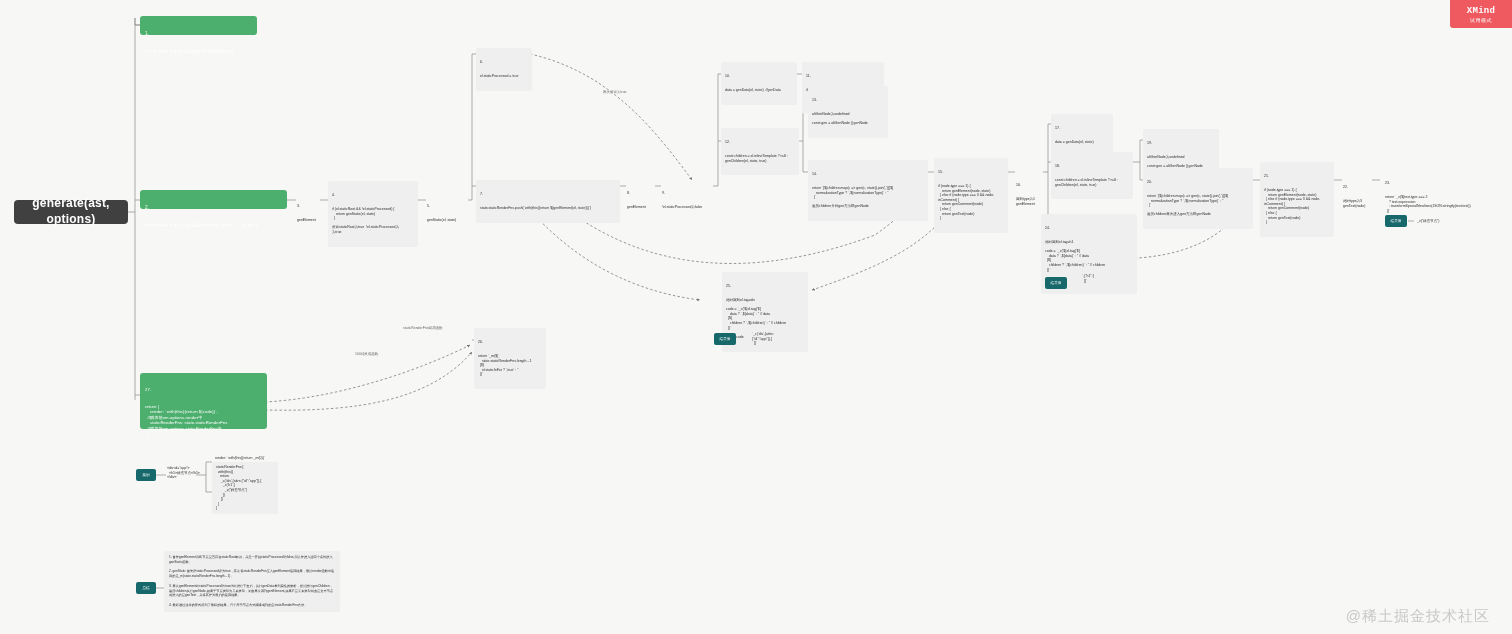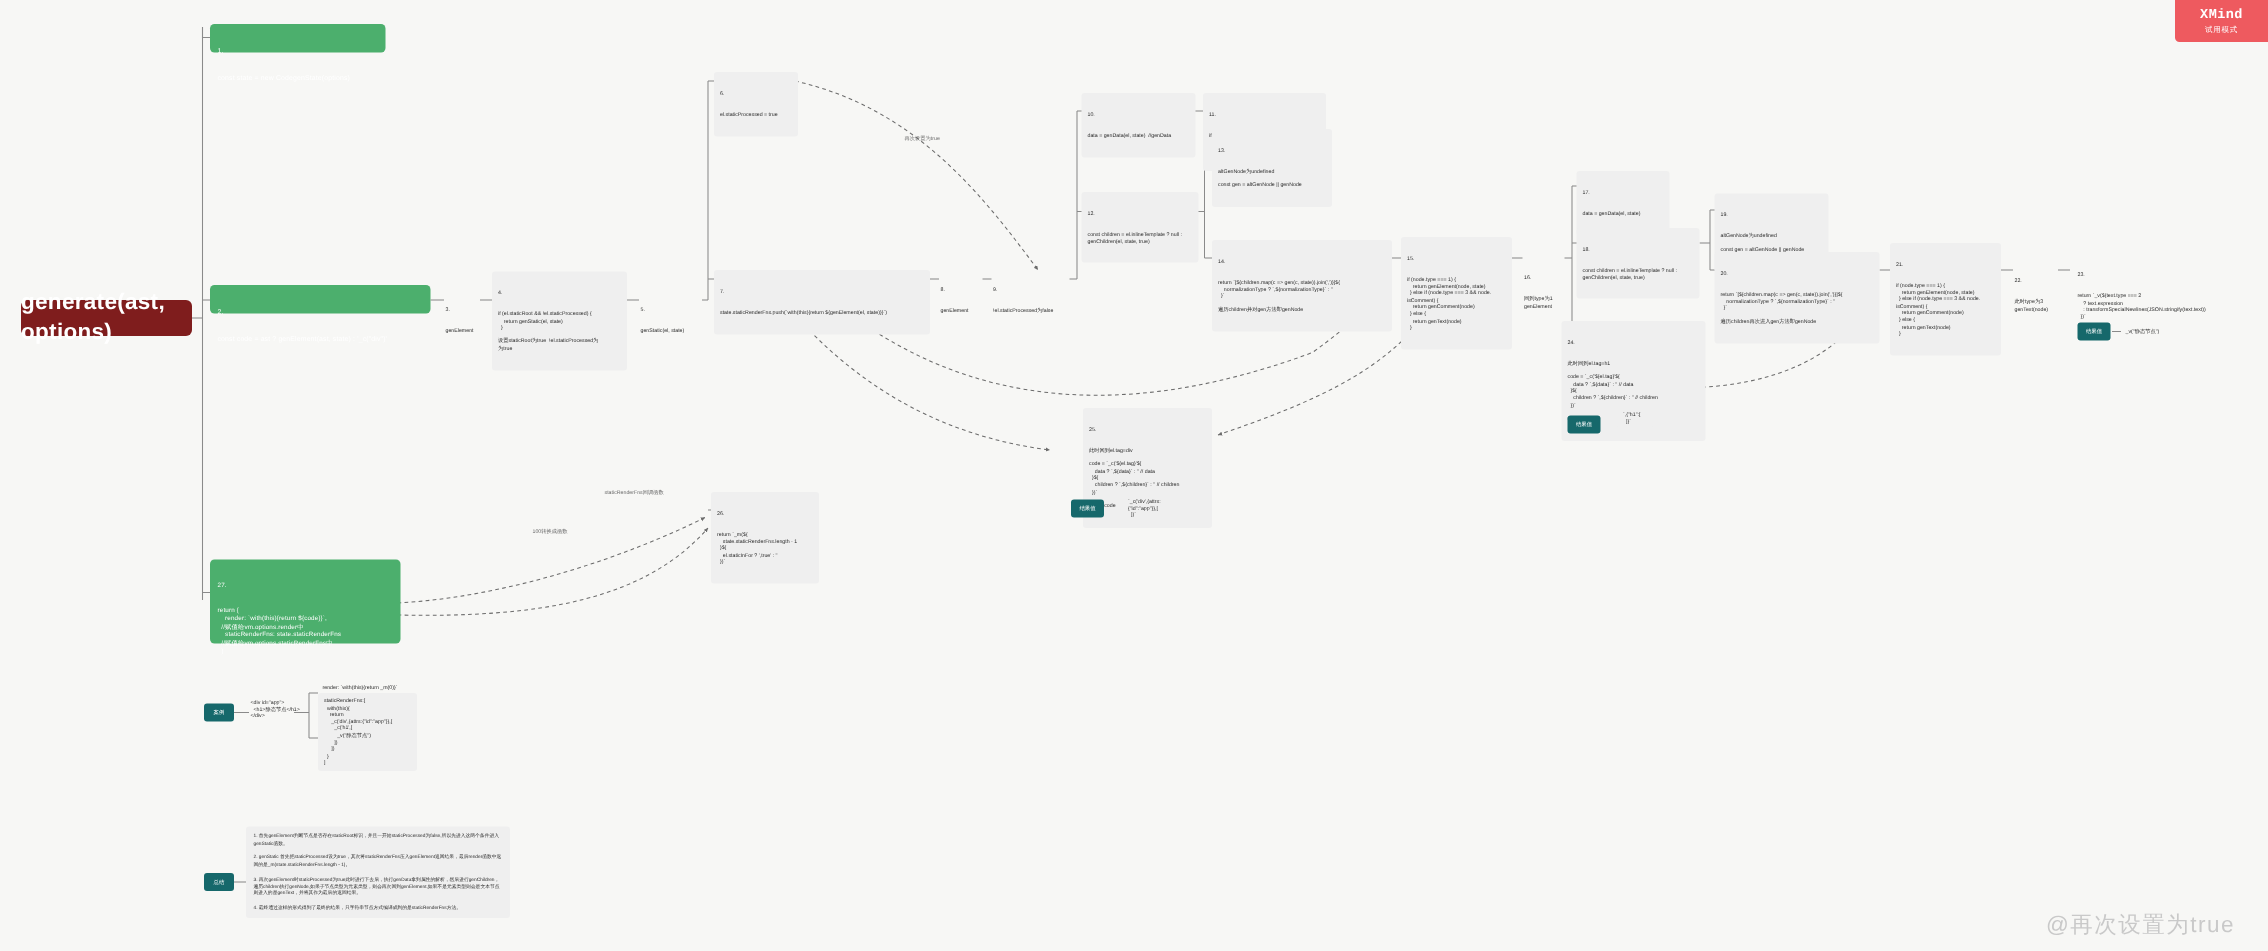--- a/index.html
+++ b/index.html
@@ -15,27 +15,28 @@
   svg.wires{position:absolute;left:0;top:0;width:1512px;height:634px;pointer-events:none;}
 
   
   .node{
     position:absolute;
     box-sizing:border-box;
     white-space:pre-wrap;
     line-height:1.32;
   }
   .n-root{
-    background:#7f1d1d;
+    background:#404040;
     color:#ffffff;
     border-radius:4px;
-    font-size:15px;
+    font-size:12px;
     font-weight:bold;
     display:flex;align-items:center;justify-content:center;
     letter-spacing:.2px;
+    text-align:center;
   }
   .n-green{
     background:#4caf6d;
     color:#ffffff;
     border-radius:3px;
     font-size:4.6px;
     padding:3px 5px;
     letter-spacing:.1px;
   }
   .n-grey{
@@ -432,13 +433,13 @@
 
 4. 最终通过这样的形式得到了最终的结果，只字符串节点方式编译成到的是staticRenderFns方法。</div>
 
 </div>
 
 <div id="trial">
   <div class="t1">XMind</div>
   <div class="t2">试用模式</div>
 </div>
 
-<div id="watermark">@再次设置为true</div>
+<div id="watermark">@稀土掘金技术社区</div>
 
 </body></html>

